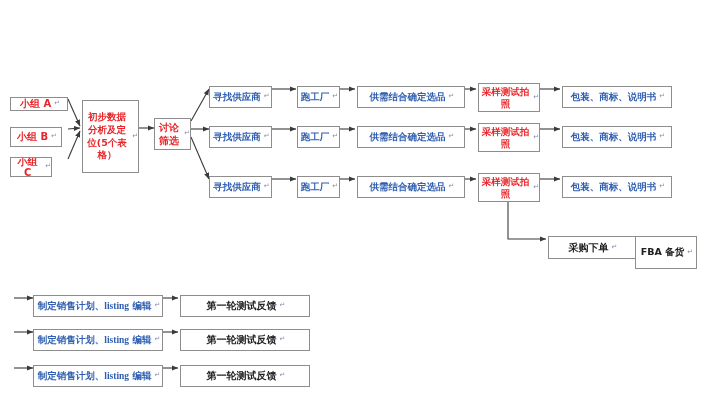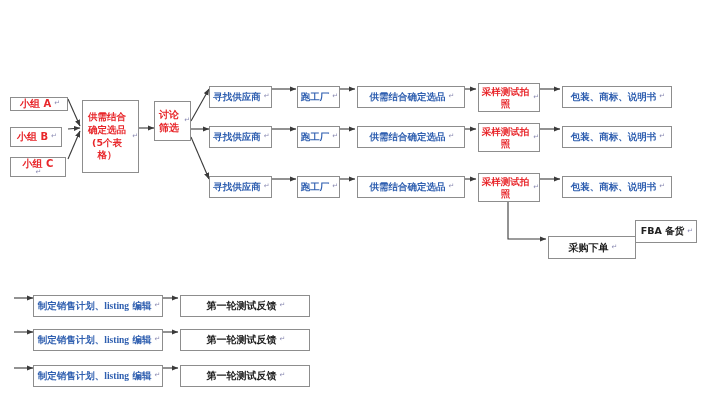--- a/index.html
+++ b/index.html
@@ -128,31 +128,31 @@
   </svg>
 
   <div class="node" style="left:10px;top:89px;width:58px;height:14px;font-size:10px;">
     <span class="txt red">小组 A</span>
       <span class="pil">↵</span>
   </div>
   <div class="node" style="left:10px;top:119px;width:52px;height:20px;font-size:10px;">
     <span class="txt red">小组 B</span>
       <span class="pil">↵</span>
   </div>
-  <div class="node" style="left:10px;top:149px;width:56px;height:20px;font-size:10px;flex-direction:column;">
+  <div class="node" style="left:10px;top:149px;width:42px;height:20px;font-size:10px;">
     <span class="txt red">小组 C</span>
       <span class="pil">↵</span>
   </div>
 
   <div class="node" style="left:82px;top:92px;width:57px;height:73px;font-size:9.5px;line-height:1.32;">
-    <span class="txt red">供需结合确定选品(5个表格）</span>
-      <span class="pil">↵</span>
-  </div>
-
-  <div class="node" style="left:154px;top:93px;width:37px;height:40px;font-size:10px;line-height:1.3;">
+    <span class="txt red">初步数据分析及定位(5个表格）</span>
+      <span class="pil">↵</span>
+  </div>
+
+  <div class="node" style="left:154px;top:110px;width:37px;height:32px;font-size:10px;line-height:1.3;">
     <span class="txt red">讨论筛选</span>
       <span class="pil">↵</span>
   </div>
 
   <div class="node" style="left:209px;top:78px;width:63px;height:22px;font-size:9.5px;">
     <span class="txt blue">寻找供应商</span>
       <span class="pil">↵</span>
   </div>
   <div class="node" style="left:297px;top:78px;width:43px;height:22px;font-size:9.5px;">
     <span class="txt blue">跑工厂</span>
@@ -210,21 +210,21 @@
   </div>
   <div class="node" style="left:562px;top:168px;width:110px;height:22px;font-size:9.5px;">
     <span class="txt blue">包装、商标、说明书</span>
       <span class="pil">↵</span>
   </div>
 
   <div class="node" style="left:548px;top:228px;width:88px;height:23px;font-size:10px;">
     <span class="txt black">采购下单</span>
       <span class="pil">↵</span>
   </div>
-  <div class="node" style="left:635px;top:212px;width:62px;height:23px;font-size:9.5px;">
+  <div class="node" style="left:635px;top:228px;width:62px;height:33px;font-size:9.5px;">
     <span class="txt black">FBA 备货</span>
       <span class="pil">↵</span>
   </div>
 
   <div class="node" style="left:33px;top:287px;width:130px;height:22px;font-size:9.5px;">
     <span class="txt blue"><span>制定销售计划、</span><span class="mono-en">listing</span> <span>编辑</span></span>
       <span class="pil">↵</span>
   </div>
   <div class="node" style="left:180px;top:287px;width:130px;height:22px;font-size:10px;">
     <span class="txt black">第一轮测试反馈</span>

